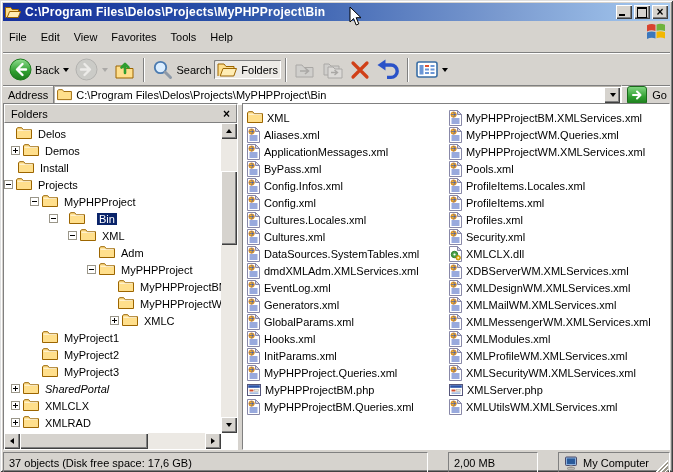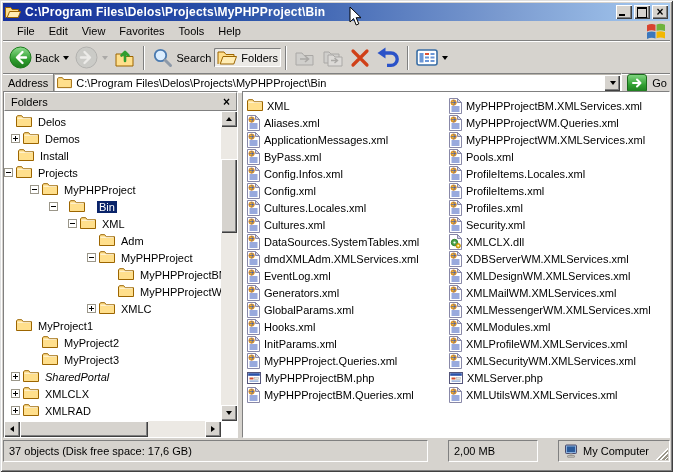--- a/index.html
+++ b/index.html
@@ -16,21 +16,21 @@
     color:#fff;font-weight:bold;font-size:12px;}
   .titlebar .ticon{width:16px;height:14px;margin-right:4px;flex:none;}
   .title-text{flex:1;white-space:nowrap;overflow:hidden;letter-spacing:.2px;}
   .winbtn{width:16px;height:14px;background:#d6d3ce;margin-left:2px;flex:none;
     box-shadow:inset 1px 1px #fff, inset -1px -1px #404040, inset -2px -2px #808080;
     display:flex;align-items:center;justify-content:center;font-size:9px;font-weight:bold;color:#000;position:relative;}
   .winbtn.min::after{content:'';position:absolute;left:3px;bottom:3px;width:6px;height:2px;background:#000;}
   .winbtn.max::after{content:'';position:absolute;left:3px;top:2px;width:8px;height:8px;border:1px solid #000;border-top-width:2px;}
   .winbtn.close::after{content:'\00d7';font-size:12px;line-height:10px;}
   
-  .menubar{height:19px;display:flex;align-items:center;padding-left:8px;position:relative;}
+  .menubar{height:31px;display:flex;align-items:center;padding-left:0;position:relative;}
   .menu-item{padding:2px 7px;}
   .winflag{position:absolute;right:4px;top:1px;width:22px;height:18px;}
   .groove{height:2px;border-top:1px solid #808080;border-bottom:1px solid #fff;margin:0 1px;}
   
   .toolbar{height:31px;display:flex;align-items:center;padding:0 4px;}
   .tbtn{display:flex;align-items:center;gap:3px;padding:1px 3px;flex:none;}
   .tbtn.disabled{opacity:.55;filter:grayscale(.9);}
   .drop{width:0;height:0;border-left:3px solid transparent;border-right:3px solid transparent;border-top:4px solid #000;margin-left:1px;}
   .tbtn.disabled .drop{border-top-color:#888;}
   .tsep{width:2px;height:24px;border-left:1px solid #808080;border-right:1px solid #fff;margin:0 4px;flex:none;}
@@ -328,29 +328,29 @@
               <span class="tree-label">MyPHPProjectBM</span>
             </div>
             <div class="tree-row" style="padding-left: 102px;">
               <span class="expand-spacer"></span>
               <svg width="16" height="13" viewBox="0 0 16 13">
                 <path d="M.5 11.5 V2 l1-1.3 h4.2 l1.5 2 h8.3 v8.8z" fill="#FFDF8C" stroke="#9C6500"></path>
                 <path d="M1.5 3.3 h13" stroke="#fff" stroke-width="1" opacity=".7"></path>
               </svg>
               <span class="tree-label">MyPHPProjectWM</span>
             </div>
-            <div class="tree-row" style="padding-left: 83px;">
+            <div class="tree-row" style="padding-left: 83px; margin-left: 23px;">
               <span class="expand plus"></span>
               <svg width="16" height="13" viewBox="0 0 16 13">
                 <path d="M.5 11.5 V2 l1-1.3 h4.2 l1.5 2 h8.3 v8.8z" fill="#FFDF8C" stroke="#9C6500"></path>
                 <path d="M1.5 3.3 h13" stroke="#fff" stroke-width="1" opacity=".7"></path>
               </svg>
               <span class="tree-label">XMLC</span>
             </div>
-            <div class="tree-row" style="">
+            <div class="tree-row" style="padding-left: 26px;">
               <span class="expand-spacer"></span>
               <svg width="16" height="13" viewBox="0 0 16 13">
                 <path d="M.5 11.5 V2 l1-1.3 h4.2 l1.5 2 h8.3 v8.8z" fill="#FFDF8C" stroke="#9C6500"></path>
                 <path d="M1.5 3.3 h13" stroke="#fff" stroke-width="1" opacity=".7"></path>
               </svg>
               <span class="tree-label">MyProject1</span>
             </div>
             <div class="tree-row" style="padding-left: 26px;">
               <span class="expand-spacer"></span>
               <svg width="16" height="13" viewBox="0 0 16 13">

